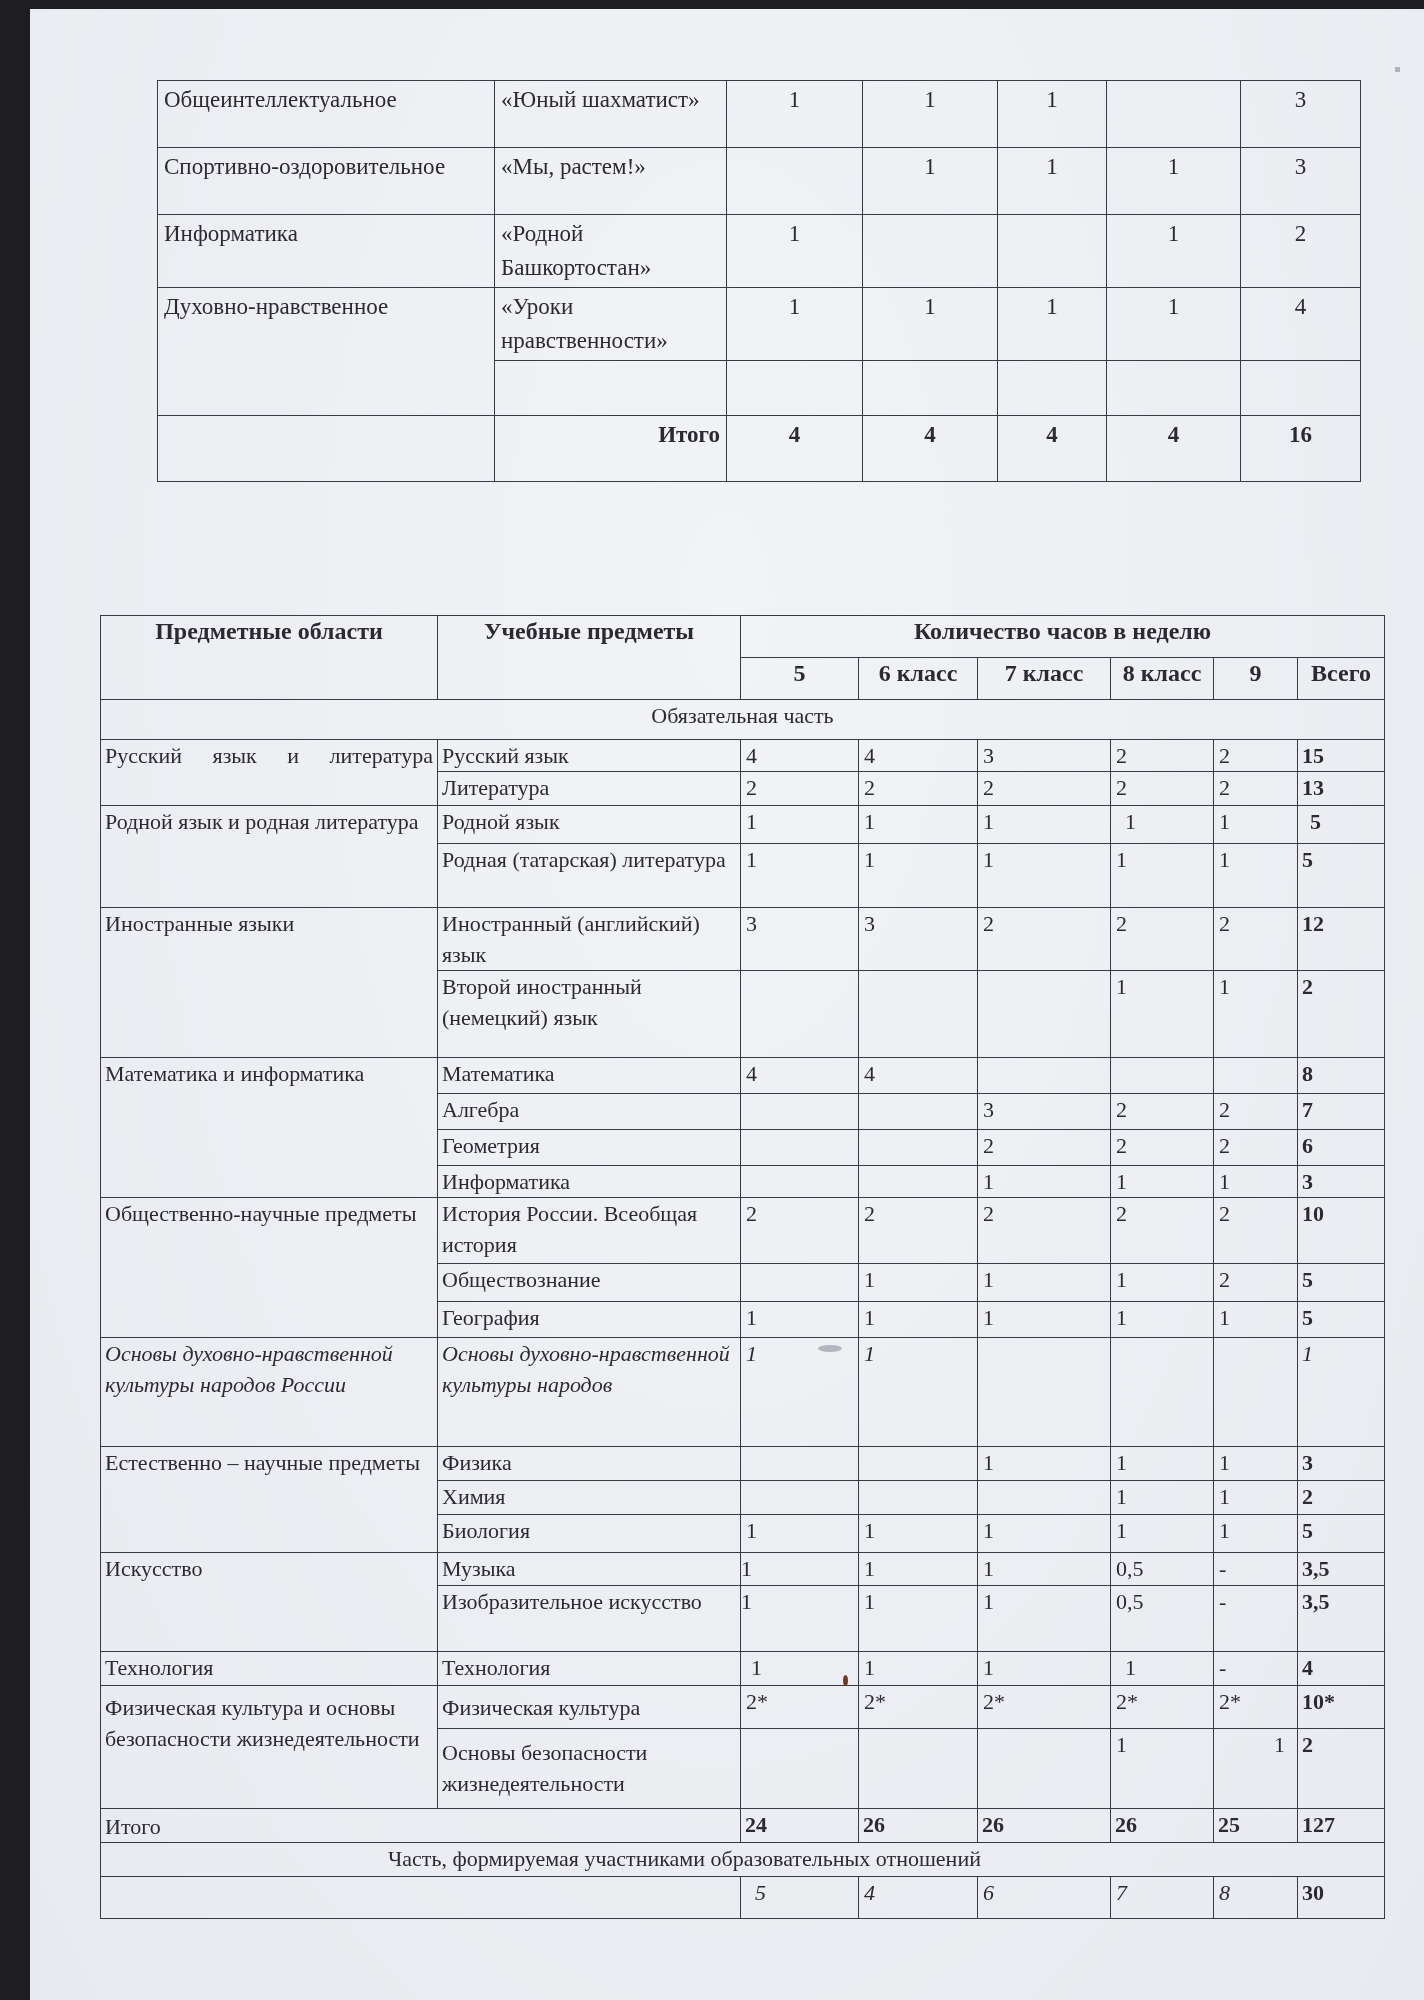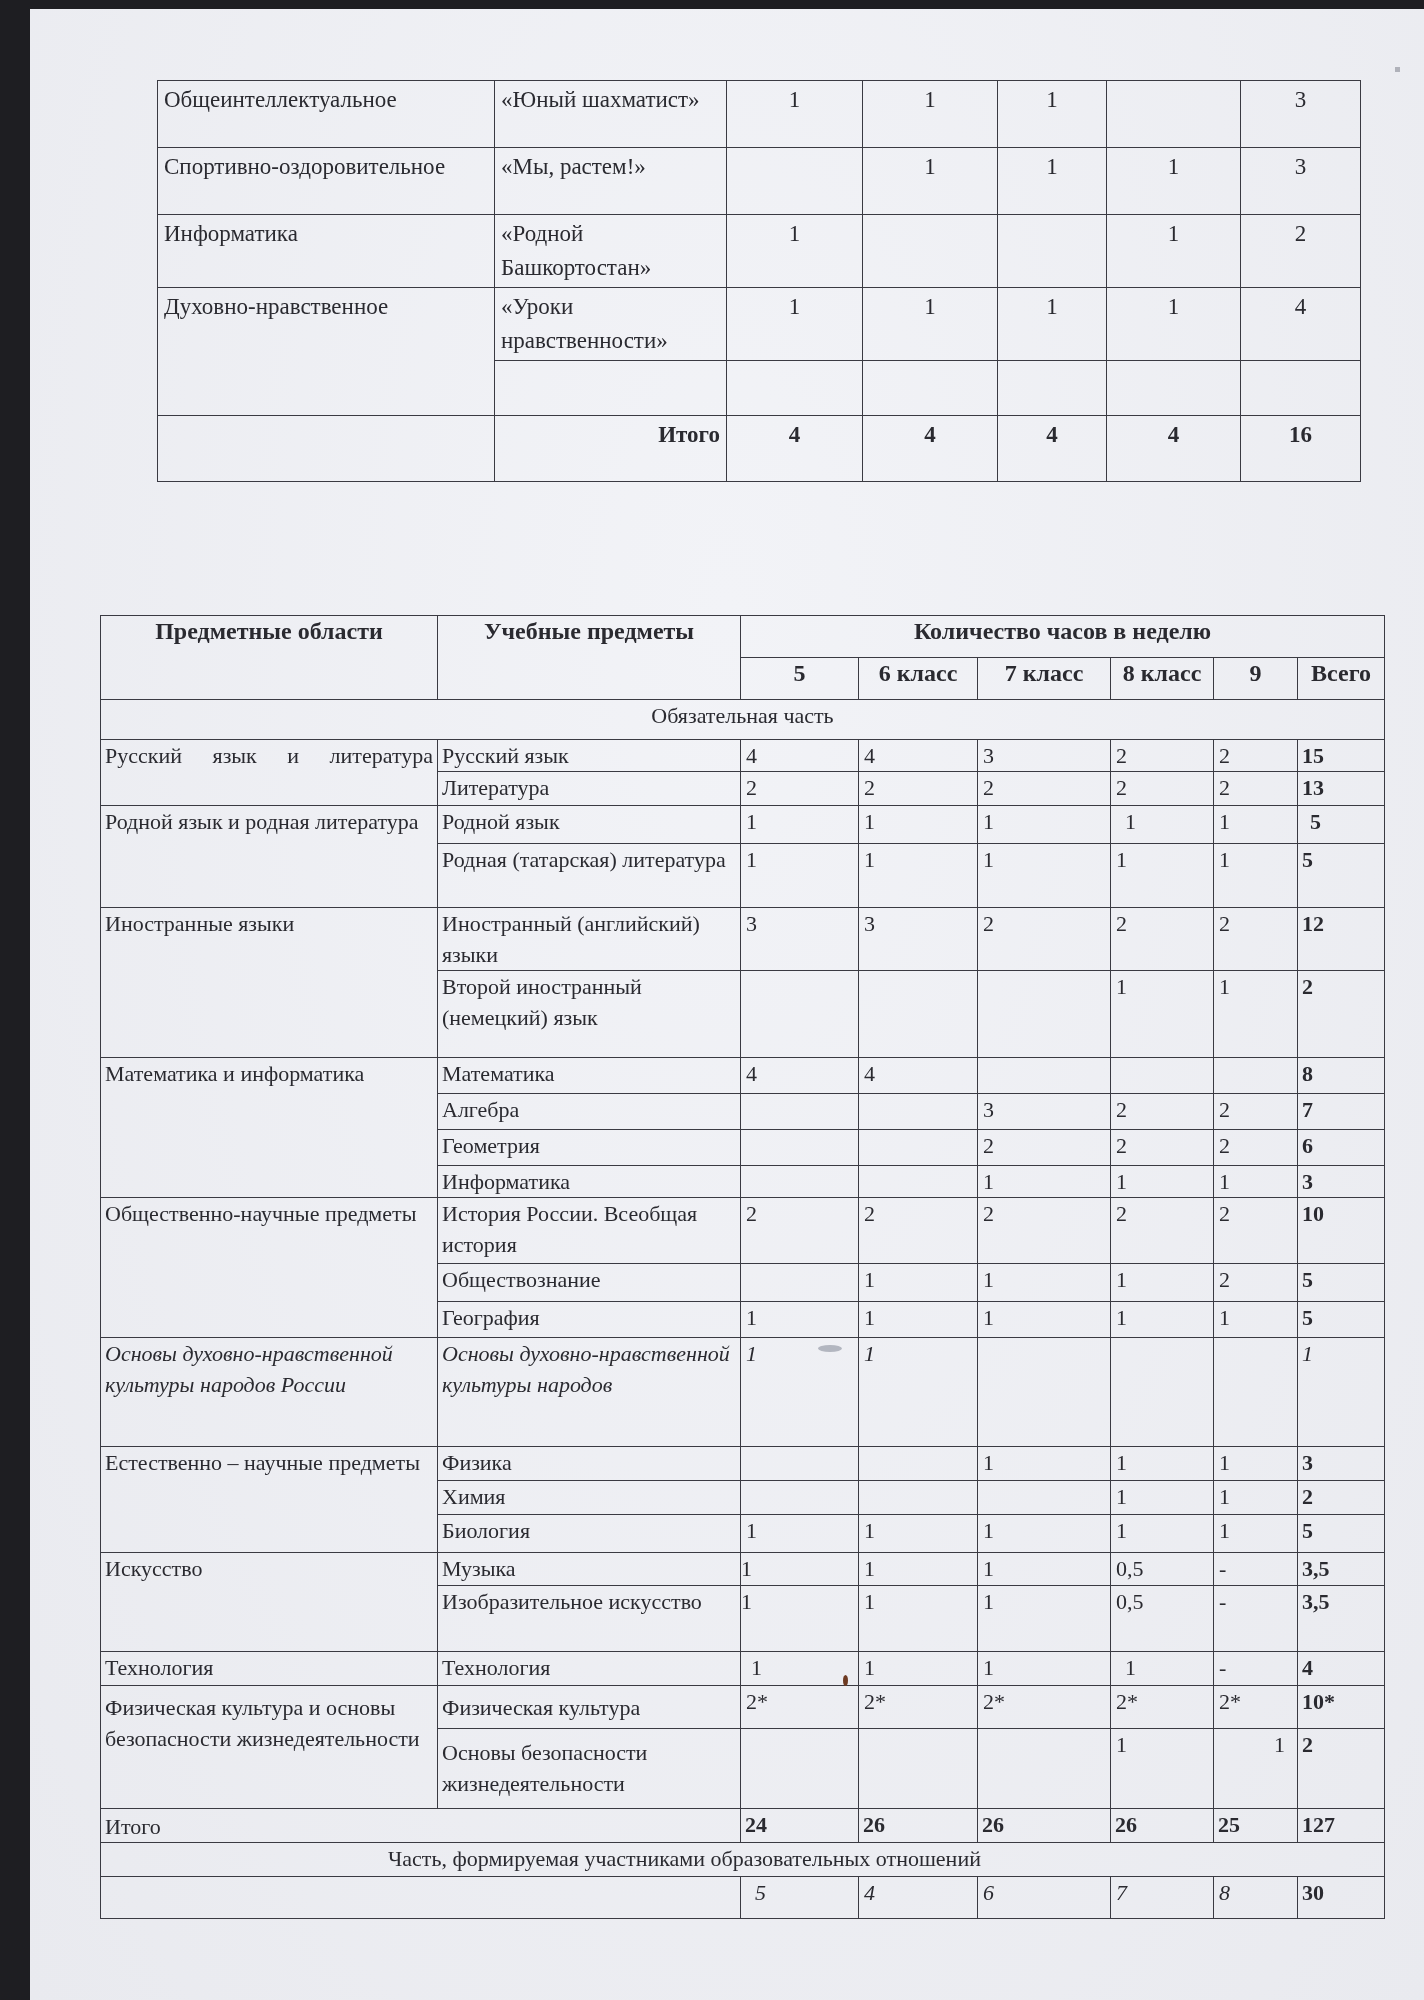--- a/index.html
+++ b/index.html
@@ -183,21 +183,21 @@
     <td class="num">1</td>
     <td class="num">1</td>
     <td class="num">1</td>
     <td class="num">1</td>
     <td class="num">1</td>
     <td class="tot">5</td>
   </tr>
 
   <tr style="height:60px">
     <td rowspan="2">Иностранные языки</td>
-    <td>Иностранный (английский) языки</td>
+    <td>Иностранный (английский) язык</td>
     <td class="num">3</td>
     <td class="num">3</td>
     <td class="num">2</td>
     <td class="num">2</td>
     <td class="num">2</td>
     <td class="tot">12</td>
   </tr>
   <tr style="height:87px">
     <td>Второй иностранный (немецкий) язык</td>
     <td class="num"></td>

